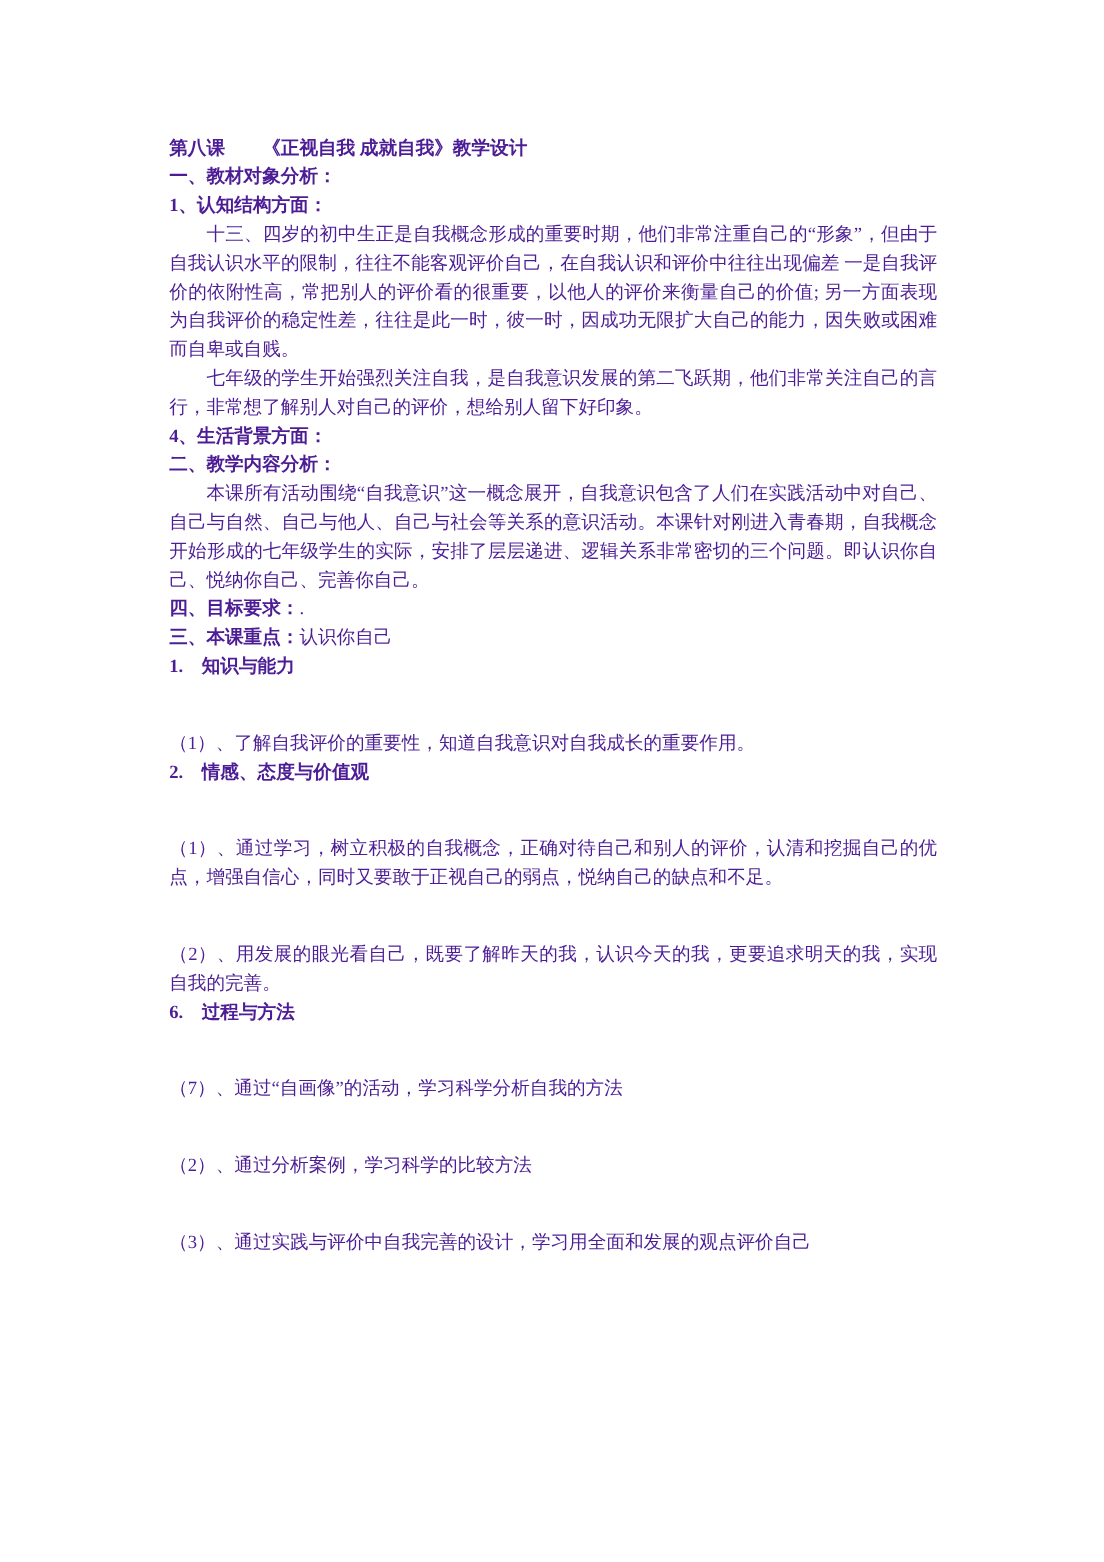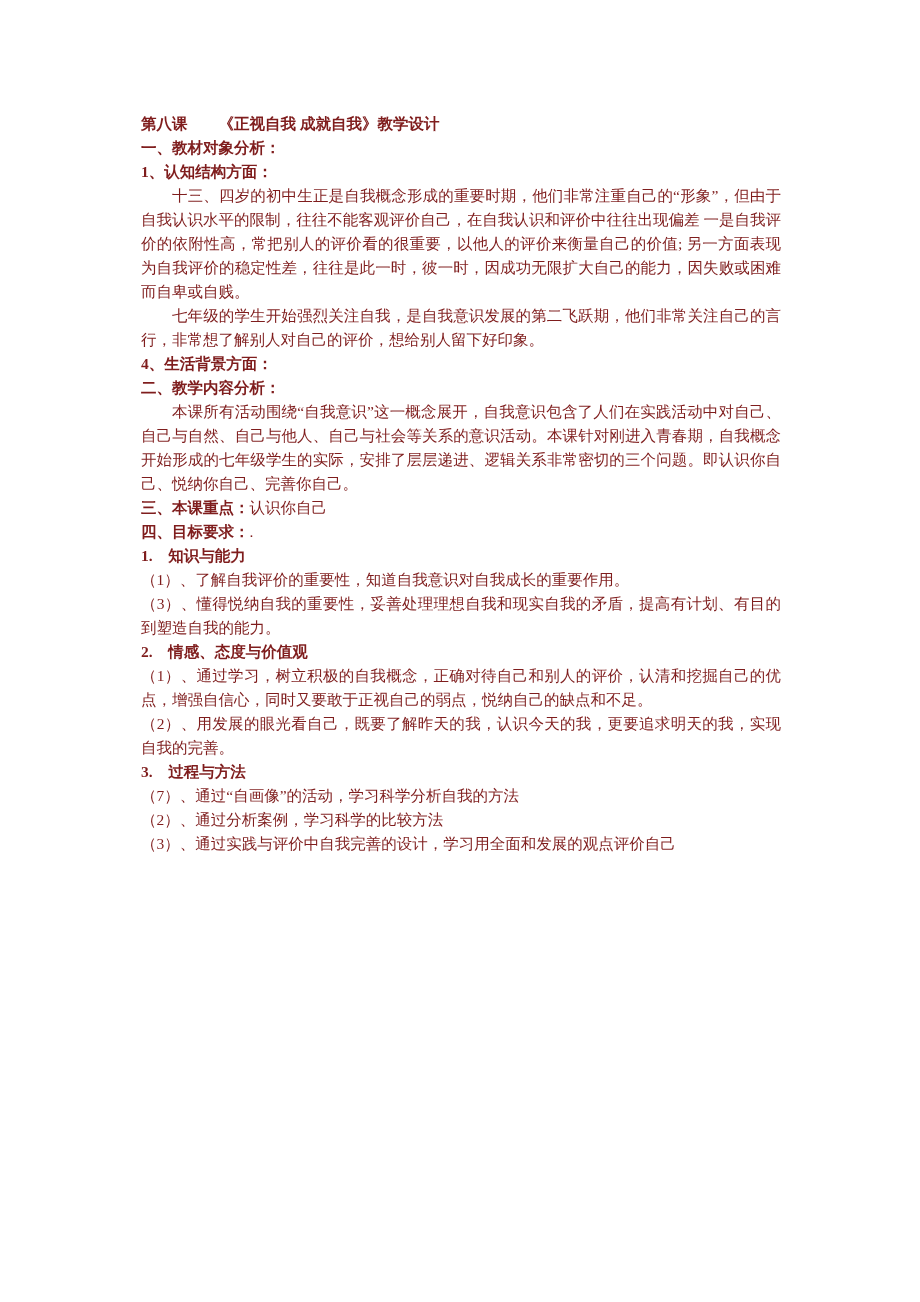--- a/index.html
+++ b/index.html
@@ -8,21 +8,21 @@
     background: #ffffff;
   }
   .page {
     position: relative;
     width: 920px;
     height: 1302px;
     background: #ffffff;
     box-sizing: border-box;
     overflow: hidden;
     font-family: "Liberation Serif", "DejaVu Serif", serif;
-    color: #7f1d1d;
+    color: #4c1d95;
   }
   .content {
     position: absolute;
     top: 112px;
     left: 141px;
     width: 640px;
     font-size: 15.5px;
     line-height: 24px;
   }
   p.block {
@@ -36,41 +36,41 @@
     text-align: left;
   }
   p.type-hm b {
     font-weight: bold;
   }
   p.type-p {
     text-indent: 2em;
   }
   p.type-li {
     text-indent: 0;
+    margin-top: 40px;
   }
 </style>
 </head>
 <body>
 
 <div class="page">
   <div class="content">
       <p class="block type-title"><b>第八课　　《正视自我 成就自我》教学设计</b></p>
       <p class="block type-h"><b>一、教材对象分析：</b></p>
       <p class="block type-h"><b>1、认知结构方面：</b></p>
       <p class="block type-p"><span>十三、四岁的初中生正是自我概念形成的重要时期，他们非常注重自己的“形象”，但由于自我认识水平的限制，往往不能客观评价自己，在自我认识和评价中往往出现偏差 一是自我评价的依附性高，常把别人的评价看的很重要，以他人的评价来衡量自己的价值; 另一方面表现为自我评价的稳定性差，往往是此一时，彼一时，因成功无限扩大自己的能力，因失败或困难而自卑或自贱。</span></p>
       <p class="block type-p"><span>七年级的学生开始强烈关注自我，是自我意识发展的第二飞跃期，他们非常关注自己的言行，非常想了解别人对自己的评价，想给别人留下好印象。</span></p>
       <p class="block type-h"><b>4、生活背景方面：</b></p>
       <p class="block type-h"><b>二、教学内容分析：</b></p>
       <p class="block type-p"><span>本课所有活动围绕“自我意识”这一概念展开，自我意识包含了人们在实践活动中对自己、自己与自然、自己与他人、自己与社会等关系的意识活动。本课针对刚进入青春期，自我概念开始形成的七年级学生的实际，安排了层层递进、逻辑关系非常密切的三个问题。即认识你自己、悦纳你自己、完善你自己。</span></p>
+      <p class="block type-hm"><b>四、目标要求：</b><span>.</span></p>
       <p class="block type-hm"><b>三、本课重点：</b><span>认识你自己</span></p>
-      <p class="block type-hm"><b>四、目标要求：</b><span>.</span></p>
       <p class="block type-h"><b>1.　知识与能力</b></p>
       <p class="block type-li"><span>（1）、了解自我评价的重要性，知道自我意识对自我成长的重要作用。</span></p>
-      <p class="block type-li"><span>（3）、懂得悦纳自我的重要性，妥善处理理想自我和现实自我的矛盾，提高有计划、有目的到塑造自我的能力。</span></p>
       <p class="block type-h"><b>2.　情感、态度与价值观</b></p>
       <p class="block type-li"><span>（1）、通过学习，树立积极的自我概念，正确对待自己和别人的评价，认清和挖掘自己的优点，增强自信心，同时又要敢于正视自己的弱点，悦纳自己的缺点和不足。</span></p>
       <p class="block type-li"><span>（2）、用发展的眼光看自己，既要了解昨天的我，认识今天的我，更要追求明天的我，实现自我的完善。</span></p>
-      <p class="block type-h"><b>3.　过程与方法</b></p>
+      <p class="block type-h"><b>6.　过程与方法</b></p>
       <p class="block type-li"><span>（7）、通过“自画像”的活动，学习科学分析自我的方法</span></p>
       <p class="block type-li"><span>（2）、通过分析案例，学习科学的比较方法</span></p>
       <p class="block type-li"><span>（3）、通过实践与评价中自我完善的设计，学习用全面和发展的观点评价自己</span></p>
     </div>
 </div>
 
 </body></html>

